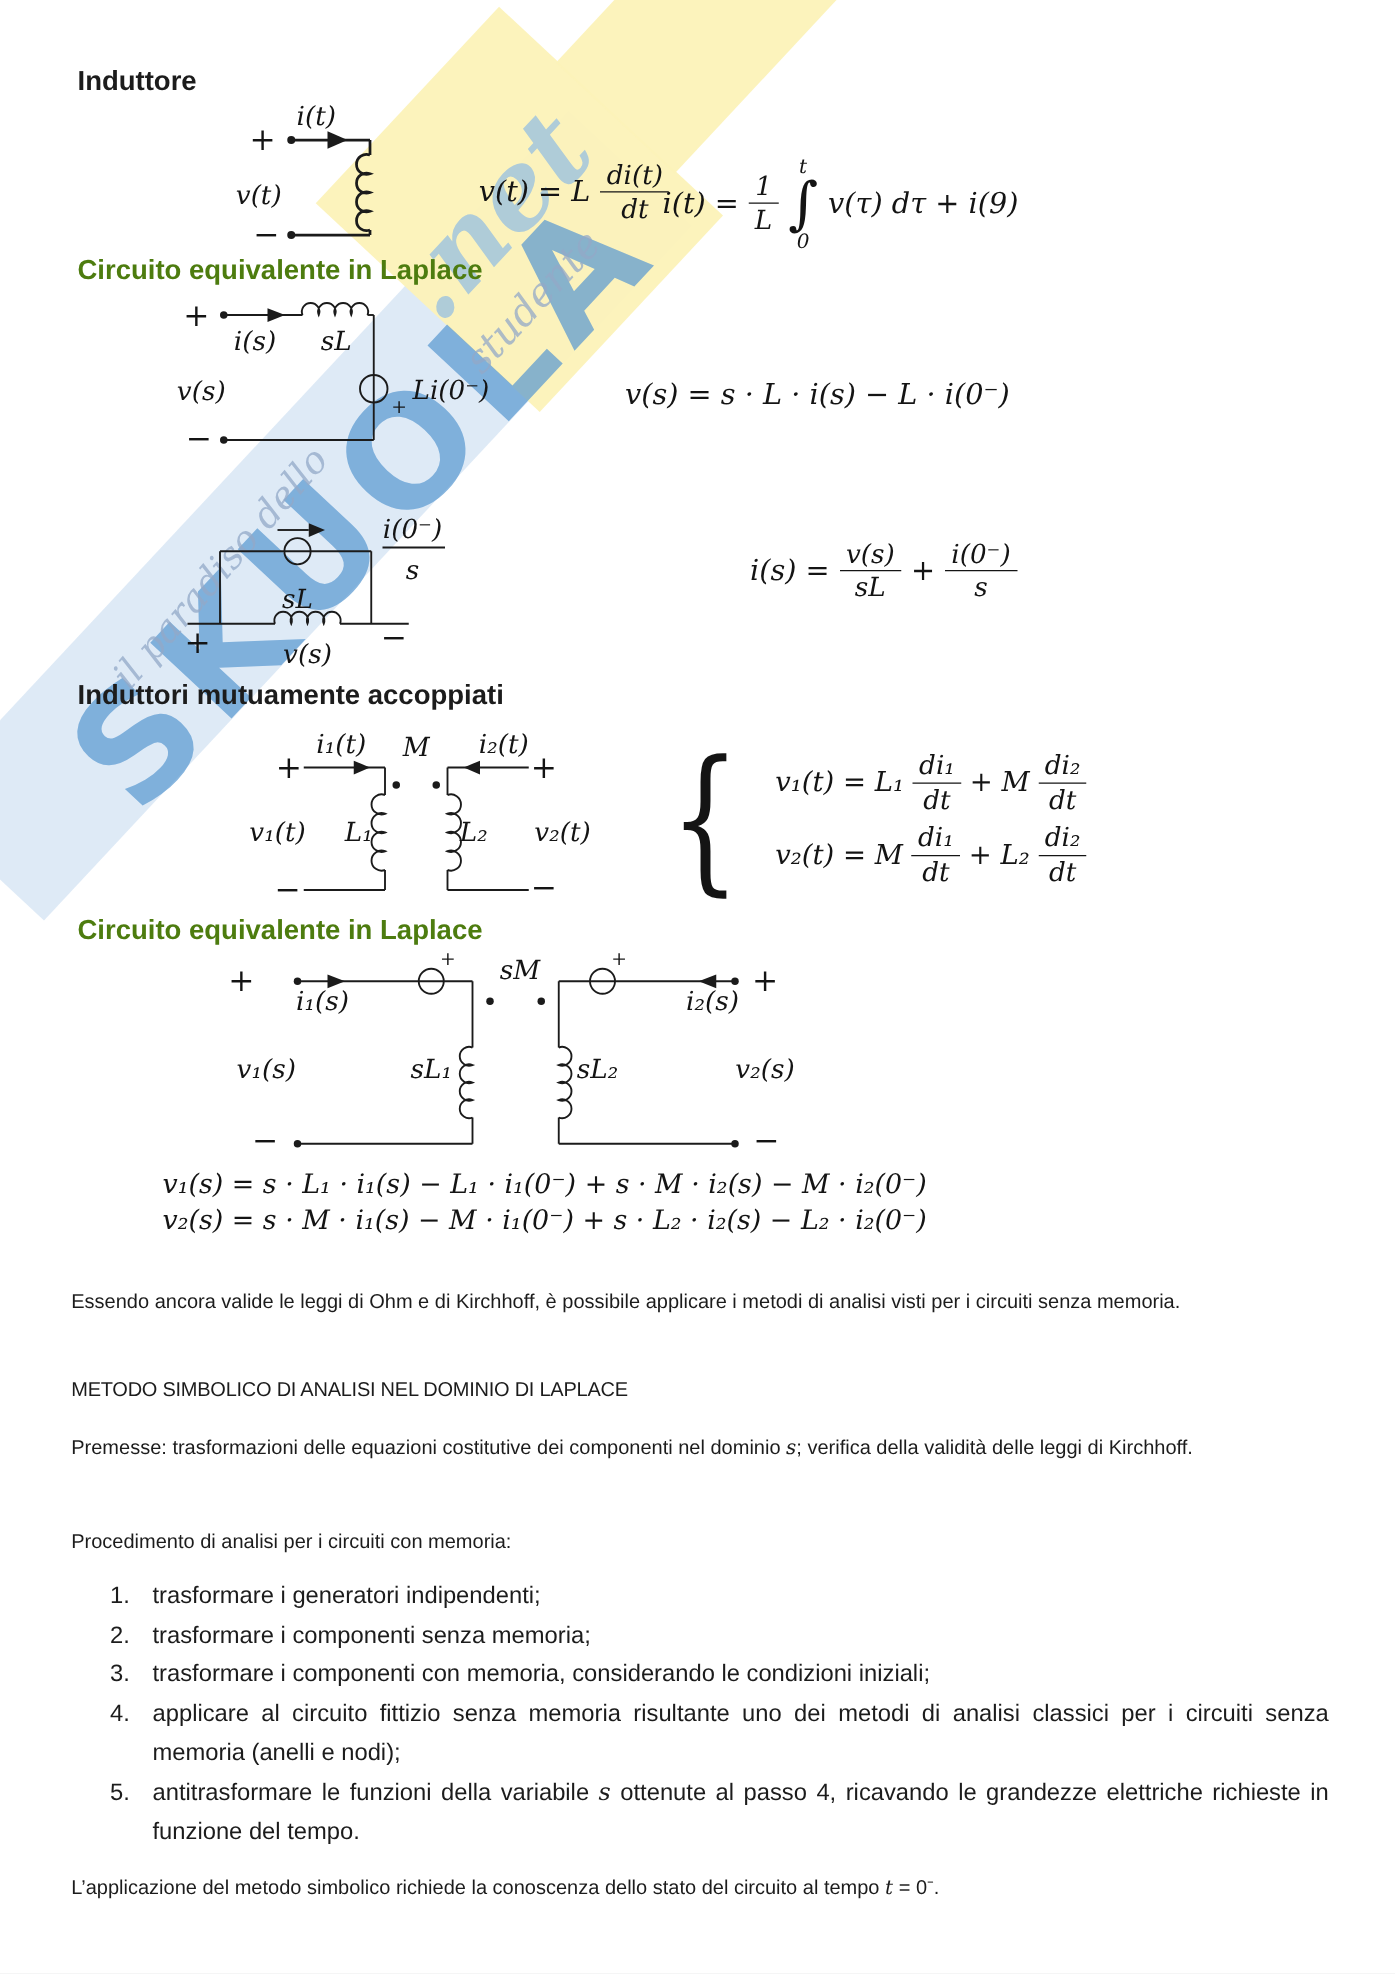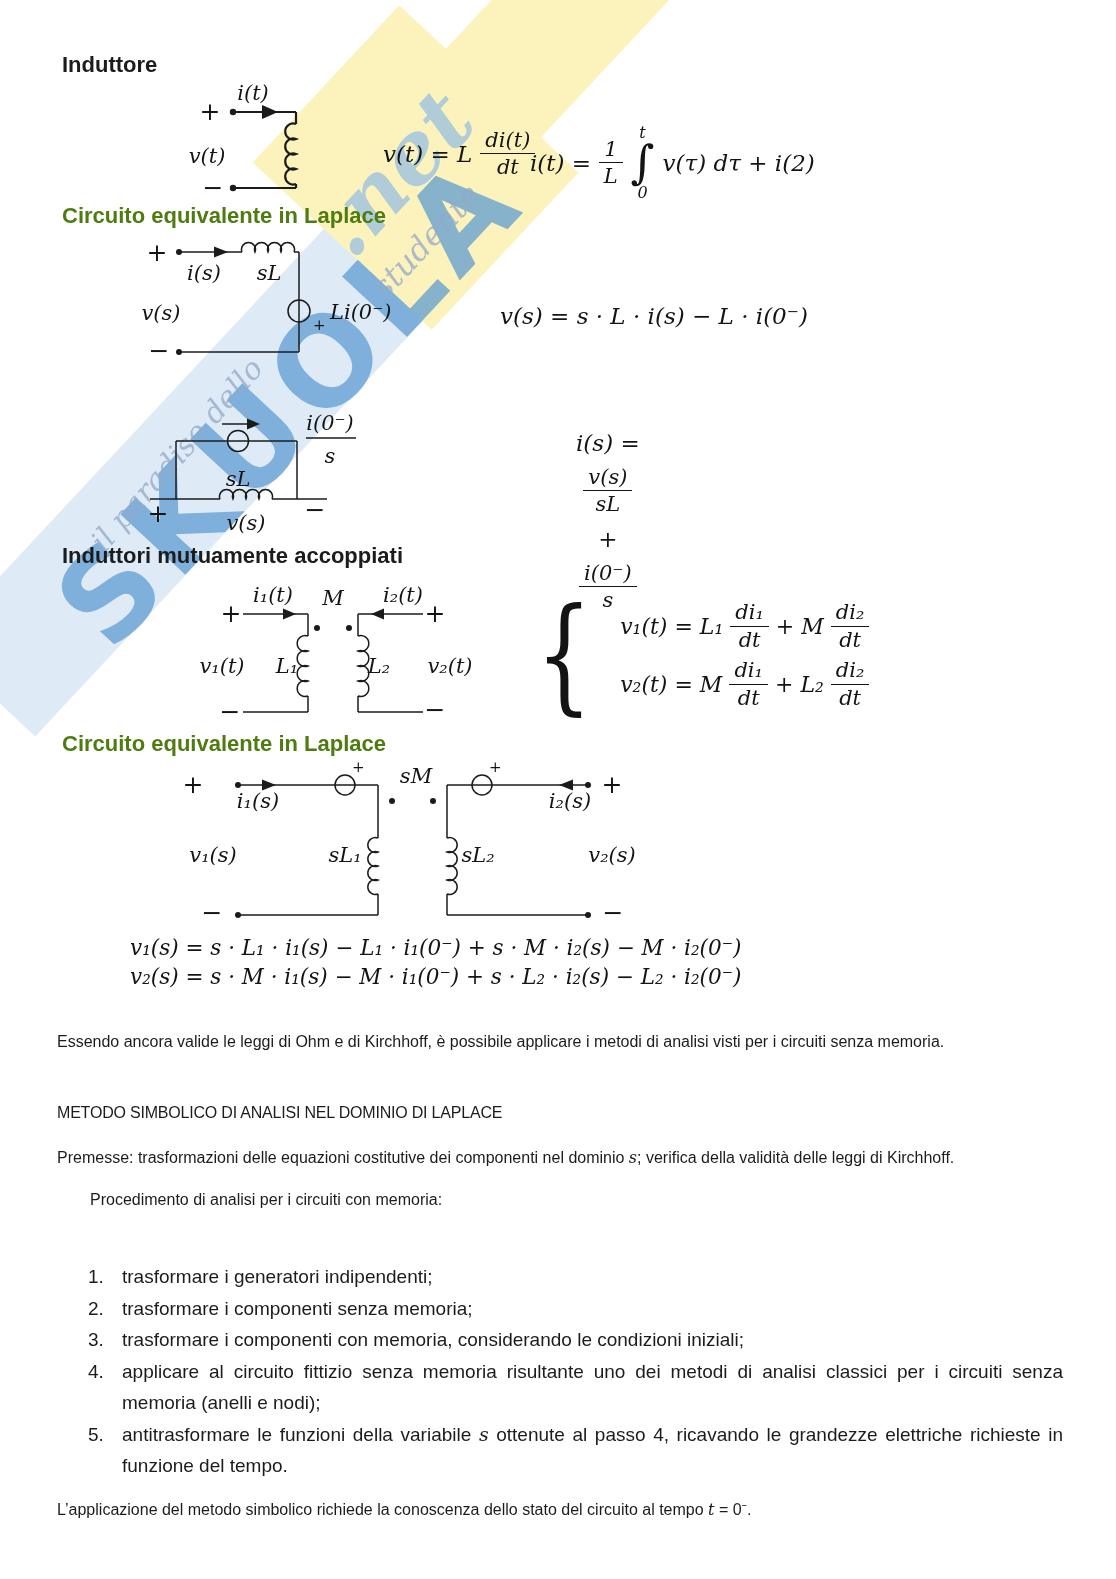--- a/index.html
+++ b/index.html
@@ -107,21 +107,21 @@
       <span>i(t) =</span>
       <span class="frac">
           <span class="num">1</span>
           <span class="den">L</span>
         </span>
       <span class="intgrp">
         <span class="lim">t</span>
         <span class="int">∫</span>
         <span class="lim">0</span>
       </span>
-      <span>v(τ) dτ + i(2)</span>
+      <span>v(τ) dτ + i(9)</span>
     </div>
 
     <svg style="left:0;top:0;" width="1116" height="1579" viewBox="0 0 1116 1579">
       <text class="csign" x="157" y="261" text-anchor="middle">+</text>
       <circle class="node" cx="179" cy="252" r="3"></circle>
       <line class="wire" x1="179" y1="252" x2="242" y2="252"></line>
       <polygon class="ah" points="214,246.5 228,252 214,257.5"></polygon>
       <text class="clabel" x="204" y="280" text-anchor="middle">i(s)</text>
       <path class="wire" d="M242,252 a7,7 0 1 1 13,0 a7,7 0 1 1 13,0 a7,7 0 1 1 13,0 a7,7 0 1 1 13,0"></path>
       <text class="clabel" x="269" y="280" text-anchor="middle">sL</text>
@@ -152,21 +152,21 @@
       <text class="clabel" x="330" y="463" text-anchor="middle">s</text>
       <text class="clabel" x="238" y="486" text-anchor="middle">sL</text>
       <line class="wire" x1="150" y1="499" x2="220" y2="499"></line>
       <path class="wire" d="M220,499 a7,7 0 1 1 13,0 a7,7 0 1 1 13,0 a7,7 0 1 1 13,0 a7,7 0 1 1 13,0"></path>
       <line class="wire" x1="272" y1="499" x2="327" y2="499"></line>
       <text class="csign" x="158" y="522" text-anchor="middle">+</text>
       <text class="clabel" x="246" y="530" text-anchor="middle">v(s)</text>
       <text class="csign" x="315" y="518" text-anchor="middle">−</text>
     </svg>
 
-    <div class="eq math" style="left:576px;top:430px;flex-direction:column;">
+    <div class="eq math" style="left:600px;top:430px;">
       <span>i(s) =</span>
       <span class="frac">
           <span class="num">v(s)</span>
           <span class="den">sL</span>
         </span>
       <span>+</span>
       <span class="frac">
           <span class="num">i(0⁻)</span>
           <span class="den">s</span>
         </span>
@@ -270,21 +270,21 @@
       <div class="eqline">v₁(s) = s · L₁ · i₁(s) − L₁ · i₁(0⁻) + s · M · i₂(s) − M · i₂(0⁻)</div>
       <div class="eqline">v₂(s) = s · M · i₁(s) − M · i₁(0⁻) + s · L₂ · i₂(s) − L₂ · i₂(0⁻)</div>
     </div>
 
     <div class="para just" style="top:1026px;">Essendo ancora valide le leggi di Ohm e di Kirchhoff, è possibile applicare i metodi di analisi visti per i circuiti senza memoria.</div>
 
     <div class="para" style="top:1097px;letter-spacing:-0.2px;">METODO SIMBOLICO DI ANALISI NEL DOMINIO DI LAPLACE</div>
 
     <div class="para just" style="top:1142px;"><span>Premesse: trasformazioni delle equazioni costitutive dei componenti nel dominio </span><span class="ivar">s</span><span>; verifica della validità delle leggi di Kirchhoff.</span></div>
 
-    <div class="para" style="top:1184px;margin-left:33px;">Procedimento di analisi per i circuiti con memoria:</div>
+    <div class="para" style="top:1218px;">Procedimento di analisi per i circuiti con memoria:</div>
 
     <div class="plist" style="top:1261px;">
       <div class="li">
         <span class="n">1.</span>
         <span class="t"><span>trasformare i generatori indipendenti;</span><span class="ivar"></span><span></span></span>
       </div>
       <div class="li">
         <span class="n">2.</span>
         <span class="t"><span>trasformare i componenti senza memoria;</span><span class="ivar"></span><span></span></span>
       </div>

